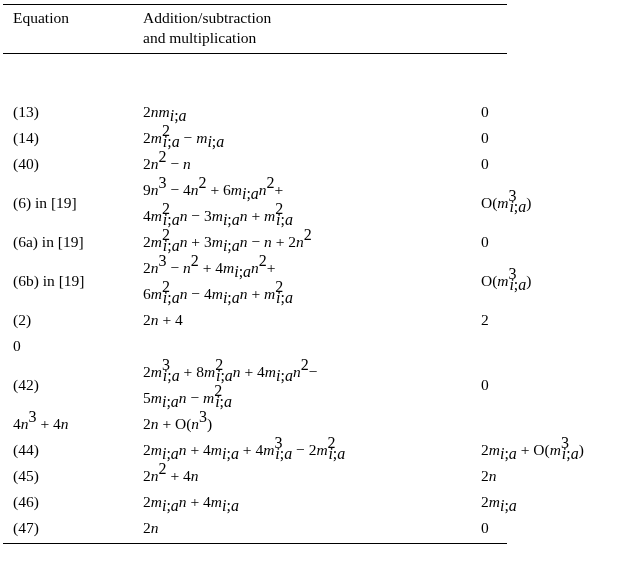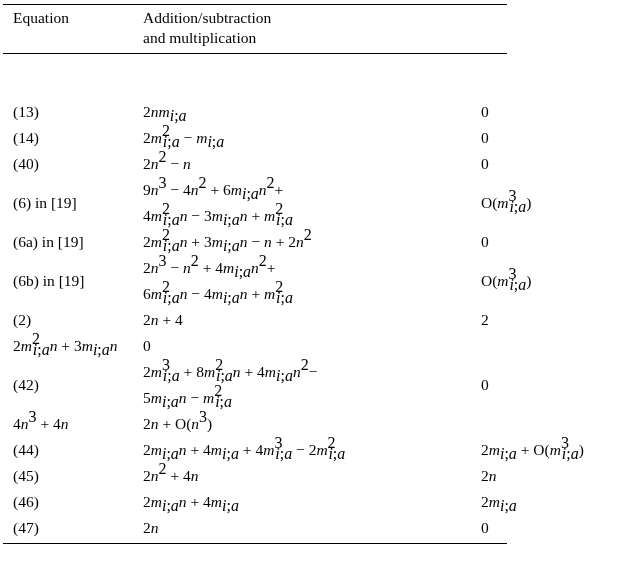--- a/index.html
+++ b/index.html
@@ -106,23 +106,20 @@
       <div class="cell">(2)</div>
       <div class="cell math">
           <div class="mline"><span>2</span><span class="it">n</span><span> + 4</span></div>
         </div>
       <div class="cell math">
           <div class="mline"><span>2</span></div>
         </div>
     </div>
     <div class="trow">
       <div class="cell math">
-          <div class="mline"><span>2</span><span class="it">m</span><sup><span>2</span></sup><sub><span class="it">i</span><span>;</span><span class="it">a</span></sub><span class="it">n</span><span> + 3</span><span class="it">m</span><sub><span class="it">i</span><span>;</span><span class="it">a</span></sub><span class="it">n</span></div>
-        </div>
-      <div class="cell math">
           <div class="mline"><span>0</span></div>
         </div>
     </div>
     <div class="trow">
       <div class="cell">(42)</div>
       <div class="cell math">
           <div class="mline"><span>2</span><span class="it">m</span><sup><span>3</span></sup><sub><span class="it">i</span><span>;</span><span class="it">a</span></sub><span> + 8</span><span class="it">m</span><sup><span>2</span></sup><sub><span class="it">i</span><span>;</span><span class="it">a</span></sub><span class="it">n</span><span> + 4</span><span class="it">m</span><sub><span class="it">i</span><span>;</span><span class="it">a</span></sub><span class="it">n</span><sup><span>2</span></sup><span>−</span></div>
           <div class="mline"><span>5</span><span class="it">m</span><sub><span class="it">i</span><span>;</span><span class="it">a</span></sub><span class="it">n</span><span> − </span><span class="it">m</span><sup><span>2</span></sup><sub><span class="it">i</span><span>;</span><span class="it">a</span></sub></div>
         </div>
       <div class="cell math">

